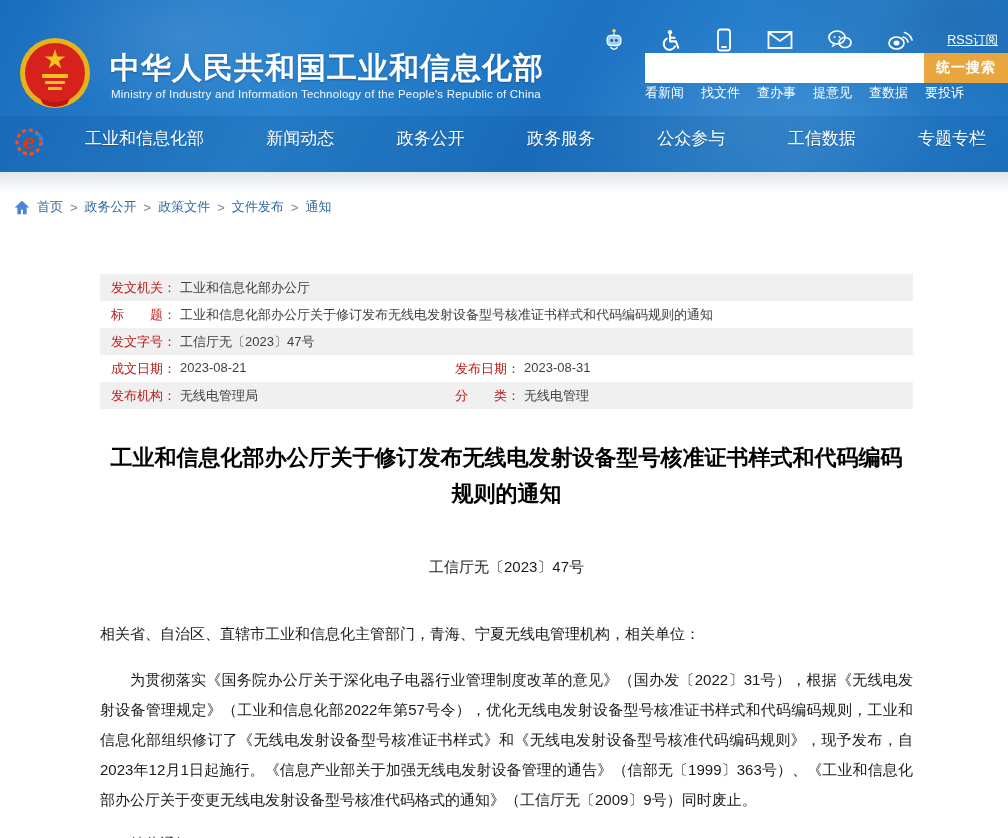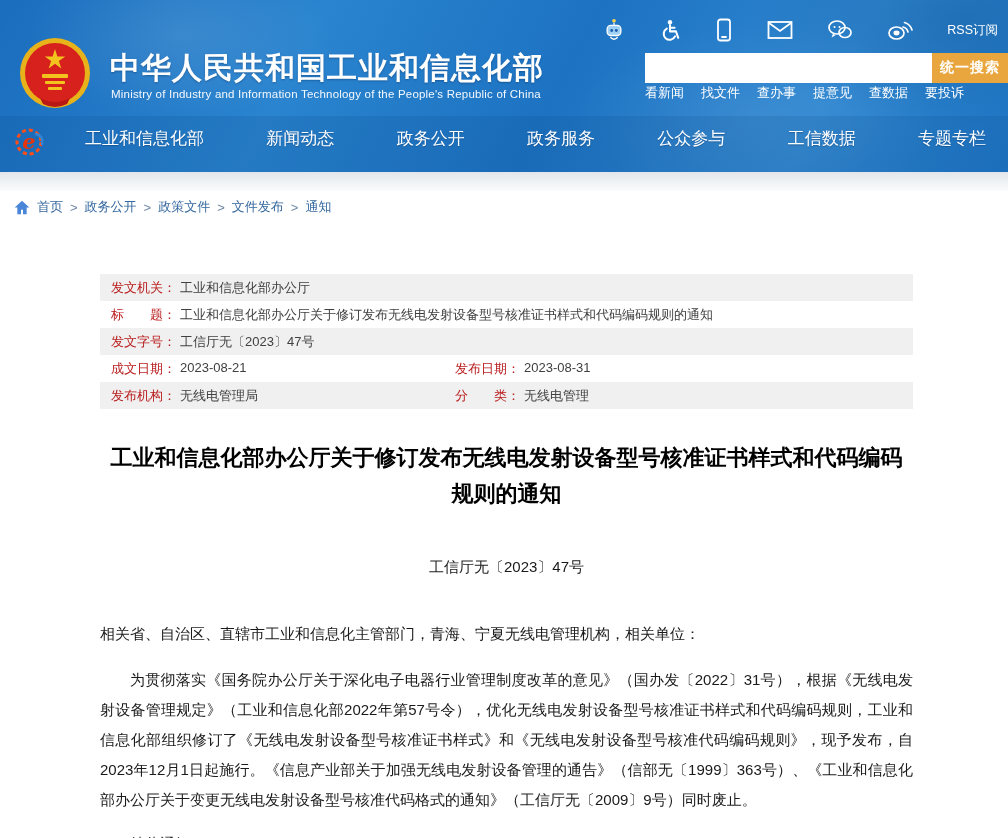--- a/index.html
+++ b/index.html
@@ -27,34 +27,34 @@
   .site-title {
     position:absolute; left:110px; top:48px;
     font-size:30px; font-weight:bold; color:#ffffff; letter-spacing:1px;
     text-shadow:0 1px 2px rgba(0,30,70,.35);
   }
   .site-sub {
     position:absolute; left:111px; top:88px;
     font-size:11.5px; color:#f3f8fd; letter-spacing:.2px;
   }
   .icons-row {
-    position:absolute; top:16px; right:10px; height:28px;
-    display:flex; align-items:center; gap:34px; color:#fff;
+    position:absolute; top:26px; right:10px; height:28px;
+    display:flex; align-items:center; gap:34px; color:#fff;text-decoration:underline;
   }
   .icons-row svg { display:block; }
   .rss-label { font-size:12.5px; color:#ffffff; white-space:nowrap; }
   .search-row {
     position:absolute; top:53px; left:645px; width:363px; height:30px; display:flex;
   }
   .search-input {
     flex:1; height:30px; border:none; outline:none; padding:0 8px;
     font-size:13px; background:#ffffff; border-radius:0;
   }
   .search-btn {
-    width:76px; height:30px; border:none; cursor:pointer;
+    width:84px; height:30px; border:none; cursor:pointer;
     background:#e9a63e; color:#ffffff; font-size:14px; font-weight:bold;
     font-family:Liberation Sans, sans-serif; letter-spacing:1px;
   }
   .quick-links {
     position:absolute; top:84px; left:645px; display:flex; gap:17px;
     font-size:13px; color:#ffffff; white-space:nowrap;
   }
   .quick-links span { cursor:pointer; }
   
   .nav-band {

